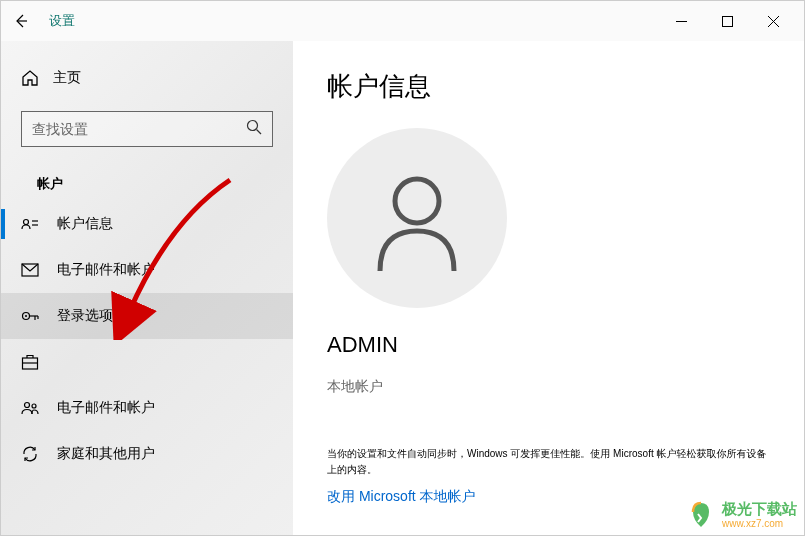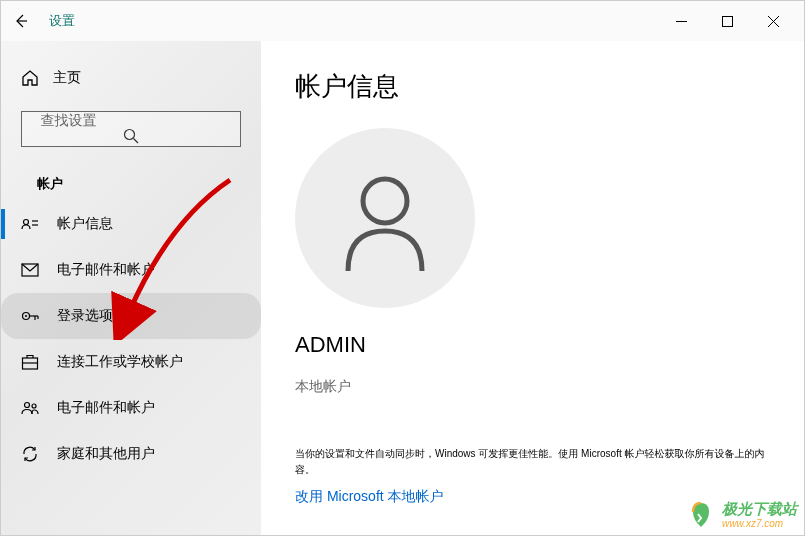--- a/index.html
+++ b/index.html
@@ -57,21 +57,21 @@
       align-items: center;
       justify-content: center;
       cursor: pointer;
     }
     .content {
       flex: 1;
       display: flex;
       overflow: hidden;
     }
     .sidebar {
-      width: 260px;
+      width: 292px;
       height: 100%;
       background: linear-gradient(135deg, #f5f5f5 0%, #e8e8e8 50%, #f0f0f0 100%);
       padding-top: 20px;
       overflow-y: auto;
     }
     .home-row {
       display: flex;
       align-items: center;
       gap: 14px;
       padding: 8px 20px;
@@ -79,21 +79,20 @@
       font-size: 14px;
     }
     .search-box {
       margin: 16px 20px;
       height: 36px;
       border: 1px solid #666;
       display: flex;
       align-items: center;
       padding: 0 10px;
       background: rgba(255,255,255,0.3);
-      flex-direction: column;
     }
     .search-input {
       flex: 1;
       border: none;
       background: transparent;
       outline: none;
       font-size: 14px;
       color: #333;
     }
     .search-input::placeholder {
@@ -122,21 +121,20 @@
       content: "";
       position: absolute;
       left: 0;
       top: 8px;
       bottom: 8px;
       width: 4px;
       background: #0078d4;
     }
     .nav-item.hovered {
       background: rgba(0,0,0,0.08);
-      border-radius: 17px;
     }
     .nav-icon {
       width: 18px;
       height: 18px;
       display: flex;
       align-items: center;
       justify-content: center;
       flex-shrink: 0;
     }
     .main {
@@ -193,21 +191,20 @@
     }
     .watermark {
       position: absolute;
       bottom: 6px;
       right: 8px;
       display: flex;
       align-items: center;
       gap: 6px;
       font-size: 13px;
       opacity: 0.85;
-      font-style: italic;
     }
     .watermark-logo {
       width: 30px;
       height: 30px;
     }
     .watermark-text {
       display: flex;
       flex-direction: column;
       line-height: 1.2;
     }
@@ -314,21 +311,20 @@
       </div>
 
       <div class="nav-item">
         <span class="nav-icon">
           <svg width="18" height="18" viewBox="0 0 18 18">
               <rect x="1.5" y="5" width="15" height="11" stroke="#000" stroke-width="1.2" fill="none"></rect>
               <path d="M6 5 L6 2.5 L12 2.5 L12 5" stroke="#000" stroke-width="1.2" fill="none"></path>
               <line x1="1.5" y1="10" x2="16.5" y2="10" stroke="#000" stroke-width="1.2"></line>
             </svg>
         </span>
-        <span>连接工作或学校帐户</span>
       </div>
 
       <div class="nav-item">
         <span class="nav-icon">
           <svg width="18" height="18" viewBox="0 0 18 18">
               <circle cx="6" cy="6" r="2.5" stroke="#000" stroke-width="1.2" fill="none"></circle>
               <circle cx="13" cy="7" r="2" stroke="#000" stroke-width="1.2" fill="none"></circle>
               <path d="M1 15 Q1 10.5 6 10.5 Q11 10.5 11 15" stroke="#000" stroke-width="1.2" fill="none"></path>
               <path d="M11 15 Q11 11 13 11 Q17 11 17 15" stroke="#000" stroke-width="1.2" fill="none"></path>
             </svg>

